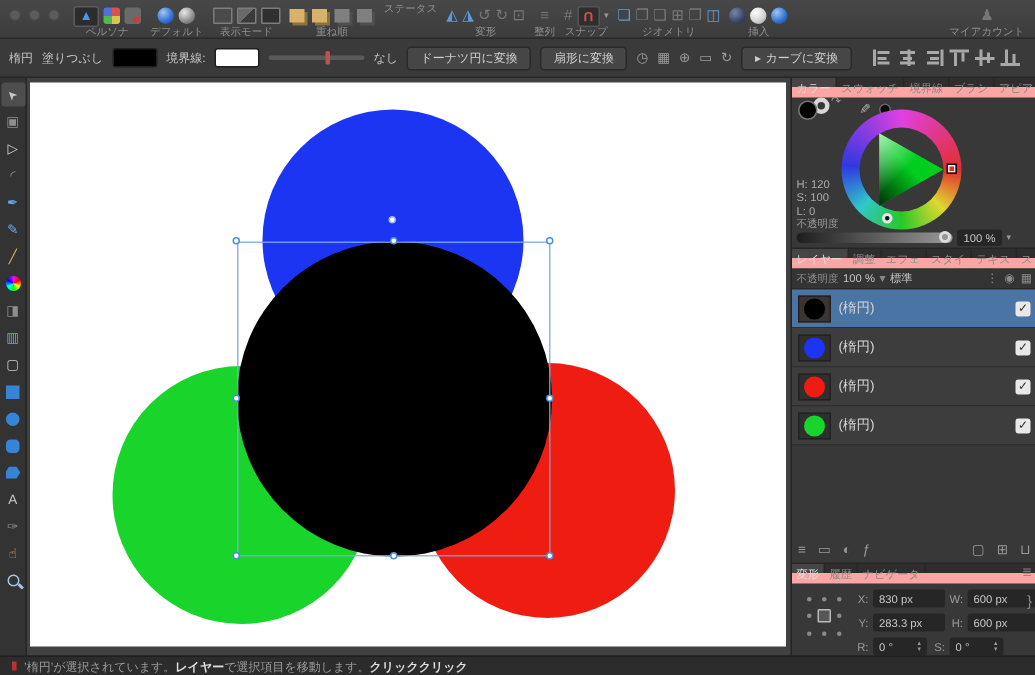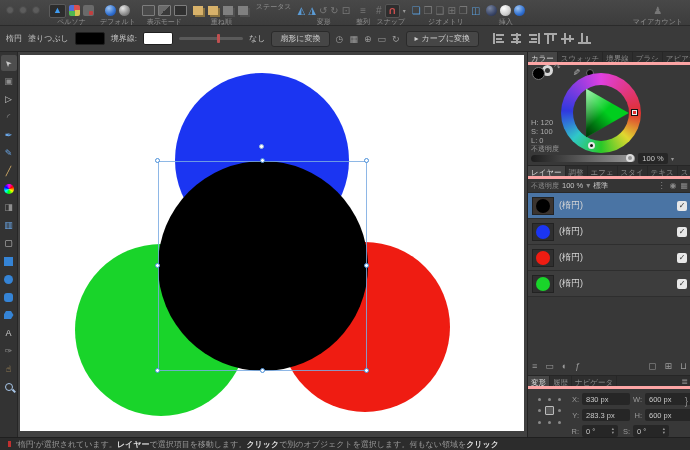--- a/index.html
+++ b/index.html
@@ -88,21 +88,21 @@
   .artboard { position:absolute; left:2px; top:3px; right:3px; bottom:6px; background:#fff; overflow:hidden; }
   .circ { position:absolute; border-radius:50%; }
   .selbox { position:absolute; left:138px; top:106px; width:209px; height:210px;
     border:1px solid rgba(122,170,226,.85); }
   .hdl { position:absolute; width:5px; height:5px; background:#fff; border:1px solid #4a90d9; border-radius:50%; }
   .seldot { position:absolute; left:239px; top:89px; width:5px; height:5px; background:#fff; border:1px solid #9ab8d8; border-radius:50%; }
 
   
   .panel { position:absolute; right:0; top:52px; width:163px; height:385px; background:#383838; border-left:1px solid #242424; font-size:8px; }
   .sec { position:absolute; left:0; width:163px; }
-  .tabs { height:13px; background:#2e2e2e; display:flex; align-items:stretch; border-bottom:3px solid #fca5a5; }
+  .tabs { height:13px; background:#2e2e2e; display:flex; align-items:stretch; border-bottom:7px solid #fca5a5; }
   .tab { padding:2px 3px; color:#8a8a8a; font-size:7.5px; white-space:nowrap; border-right:1px solid #272727; }
   .tab.on { background:#454545; color:#ddd; }
   .tab-menu { margin-left:auto; color:#888; padding:1px 3px; font-size:8px; }
 
   .sec-color { top:0; height:114px; border-bottom:1px solid #262626; }
   .fillsel { position:absolute; left:4px; top:15px; width:13px; height:13px; border-radius:50%; border:1px solid #777; z-index:2; }
   .strokesel { position:absolute; left:14px; top:13px; width:11px; height:11px; border-radius:50%; border:3px solid #d8d8d8; background:transparent; z-index:1; }
   .swap-ic { position:absolute; left:26px; top:11px; color:#999; font-size:8px; }
   .eyedrop { position:absolute; left:44px; top:15px; color:#b5b5b5; font-size:9px; transform:rotate(90deg); }
   .minidot { position:absolute; left:58px; top:17px; width:8px; height:8px; border-radius:50%; background:#0a0a0a; border:1px solid #666; }
@@ -263,20 +263,21 @@
 <div class="ctxbar">
   <span>楕円</span>
   <span>塗りつぶし</span>
   <span class="swatch" style="background-color: rgb(0, 0, 0);"></span>
   <span>境界線:</span>
   <span class="swatch" style="background-color: rgb(255, 255, 255);"></span>
   <span class="slider">
       <span class="slider-knob"></span>
     </span>
   <span>なし</span>
+  <button class="ctx-btn">ドーナツ円に変換</button>
   <button class="ctx-btn">扇形に変換</button>
   <span class="ctx-ic">◷</span>
   <span class="ctx-ic">▦</span>
   <span class="ctx-ic">⊕</span>
   <span class="ctx-ic">▭</span>
   <span class="ctx-ic">↻</span>
   <button class="ctx-btn">
     <span>▸</span>
     <span>カーブに変換</span>
   </button>
@@ -521,15 +522,14 @@
     </div>
   </div>
 </div>
 
 <div class="statusbar">
   <span class="sred"></span>
   <span>’楕円’が選択されています。 </span>
   <b>レイヤー</b>
   <span>で選択項目を移動します。</span>
   <b>クリック</b>
-  <span>で別のオブジェクトを選択します。何もない領域を</span>
   <b>クリック</b>
 </div>
 
 </body></html>

